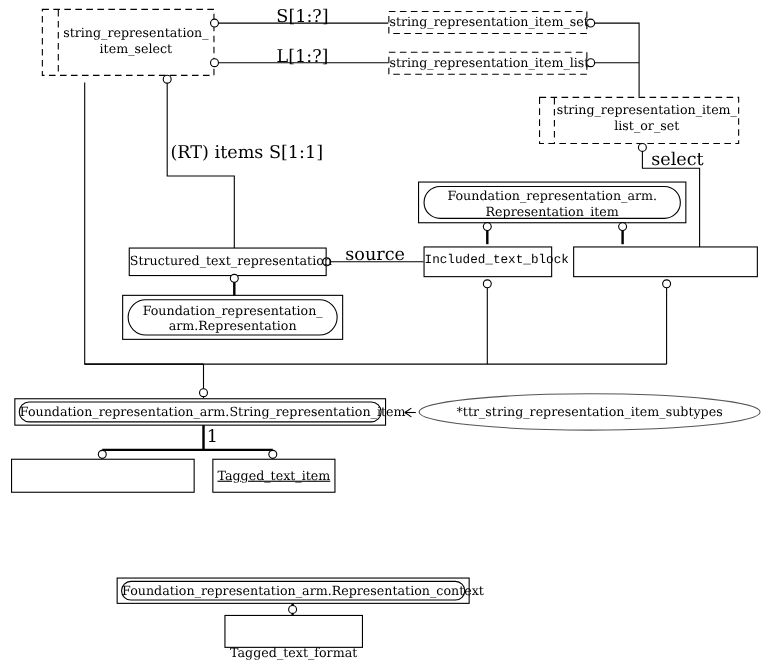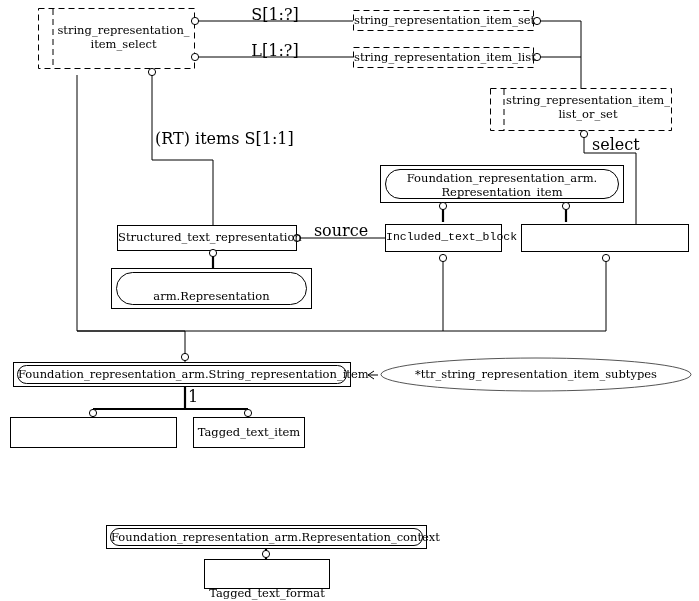--- a/index.html
+++ b/index.html
@@ -186,28 +186,28 @@
 
   <div class="lbl lbl-box lbl-2line" style="left:505px; top:94px; width:166px;"><span>string_representation_item_</span><br><span>list_or_set</span></div>
 
   <div class="lbl lbl-box lbl-2line" style="left:386px; top:172px; width:232px;"><span>Foundation_representation_arm.</span><br><span>Representation_item</span></div>
 
   <div class="lbl lbl-box" style="left:118px; top:231px; width:178px;text-align:right;">Structured_text_representation</div>
 
   <div class="lbl lbl-box" style="left:386px; top:231px; width:115px;font-family:Liberation Mono, monospace;">Included_text_block</div>
 
 
-  <div class="lbl lbl-box lbl-2line" style="left:117px; top:276px; width:189px;"><br><span>arm.Representation</span></div>
+  <div class="lbl lbl-box lbl-2line" style="left:117px; top:276px; width:189px;"><span>Foundation_representation_</span><br><span>arm.Representation</span></div>
 
   <div class="lbl lbl-box" style="left:396px; top:368px; width:280px;">*ttr_string_representation_item_subtypes</div>
 
   <div class="lbl lbl-box" style="left:18px; top:368px; width:328px;">Foundation_representation_arm.String_representation_item</div>
 
 
-  <div class="lbl lbl-box" style="left:194px; top:426px; width:110px;">Tagged_text_item</div>
+  <div class="lbl lbl-box" style="left:194px; top:426px; width:110px;text-decoration:underline;">Tagged_text_item</div>
 
   <div class="lbl lbl-box" style="left:111px; top:531px; width:311px;">Foundation_representation_arm.Representation_context</div>
 
   <div class="lbl lbl-box" style="left:205px; top:587px; width:124px;">Tagged_text_format</div>
 
   <div class="lbl lbl-edge" style="left:230px; top:6px; width:90px;">S[1:?]</div>
 
   <div class="lbl lbl-edge" style="left:230px; top:42px; width:90px;">L[1:?]</div>
 
   <div class="lbl lbl-edge" style="left:155px; top:130px; width:120px; text-align:center;">(RT) items S[1:1]</div>

